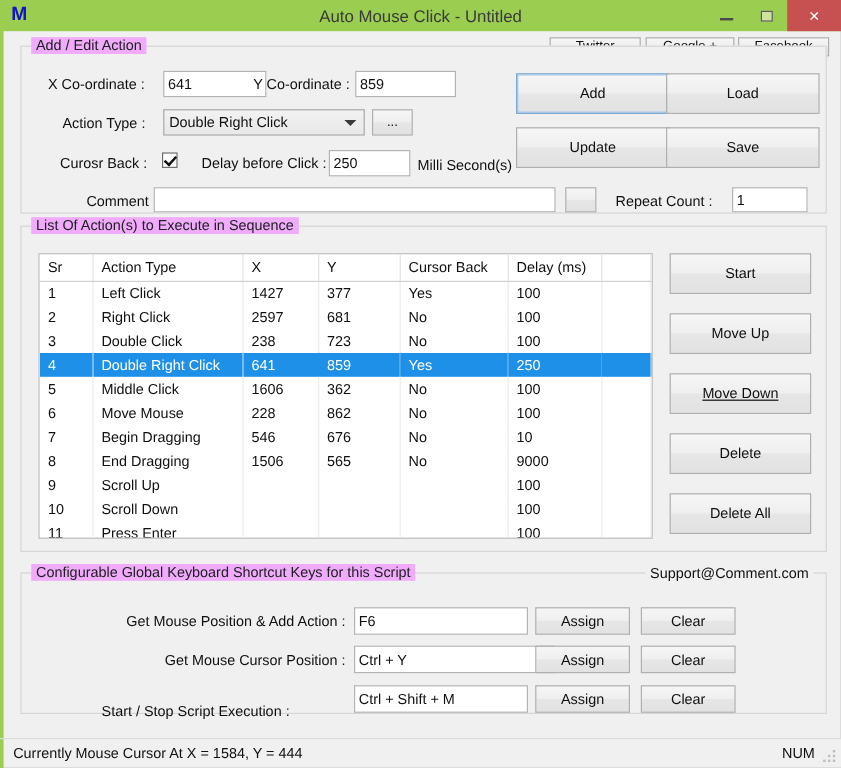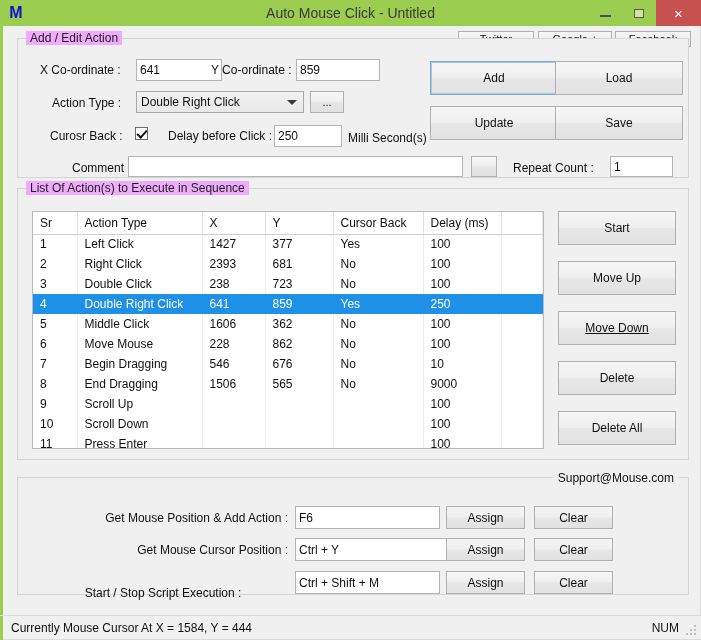--- a/index.html
+++ b/index.html
@@ -293,21 +293,21 @@
               <td>Left Click</td>
               <td>1427</td>
               <td>377</td>
               <td>Yes</td>
               <td>100</td>
               <td></td>
             </tr>
             <tr>
               <td>2</td>
               <td>Right Click</td>
-              <td>2393</td>
+              <td>2597</td>
               <td>681</td>
               <td>No</td>
               <td>100</td>
               <td></td>
             </tr>
             <tr>
               <td>3</td>
               <td>Double Click</td>
               <td>238</td>
               <td>723</td>
@@ -392,21 +392,22 @@
     </div>
 
     <div class="btn" style="left:540px; top:72px; width:118px; height:34px;">Move Up</div>
     <div class="btn" style="left:540px; top:22px; width:118px; height:34px;">Start</div>
     <div class="btn" style="left:540px; top:122px; width:118px; height:34px;text-decoration:underline;">Move Down</div>
     <div class="btn" style="left:540px; top:172px; width:118px; height:34px;">Delete</div>
     <div class="btn" style="left:540px; top:222px; width:118px; height:34px;">Delete All</div>
   </div>
 
   <div class="group" style="left:14px; top:477px; width:672px; height:118px;">
-    <div class="lbl" style="right:10px; top:-7px; background:#f0f0f0; padding:0 4px;">Support@Mouse.com</div>
+    <div class="legend">Configurable Global Keyboard Shortcut Keys for this Script</div>
+    <div class="lbl" style="right:10px; top:-7px; background:#f0f0f0; padding:0 4px;">Support@Comment.com</div>
 
     <div class="lbl right" style="left:20px; top:33px; width:250px;">Get Mouse Position &amp; Add Action :</div>
     <input class="tb" style="left: 277px; top: 28px; width: 145px; height: 23px;" value="F6">
     <div class="btn" style="left:428px; top:28px; width:79px; height:23px;">Assign</div>
     <div class="btn" style="left:516px; top:28px; width:79px; height:23px;">Clear</div>
 
     <div class="lbl right" style="left:20px; top:65px; width:250px;">Get Mouse Cursor Position :</div>
     <input class="tb" style="left: 277px; top: 60px; width: 167px; height: 23px;" value="Ctrl + Y">
     <div class="btn" style="left:428px; top:60px; width:79px; height:23px;">Assign</div>
     <div class="btn" style="left:516px; top:60px; width:79px; height:23px;">Clear</div>

